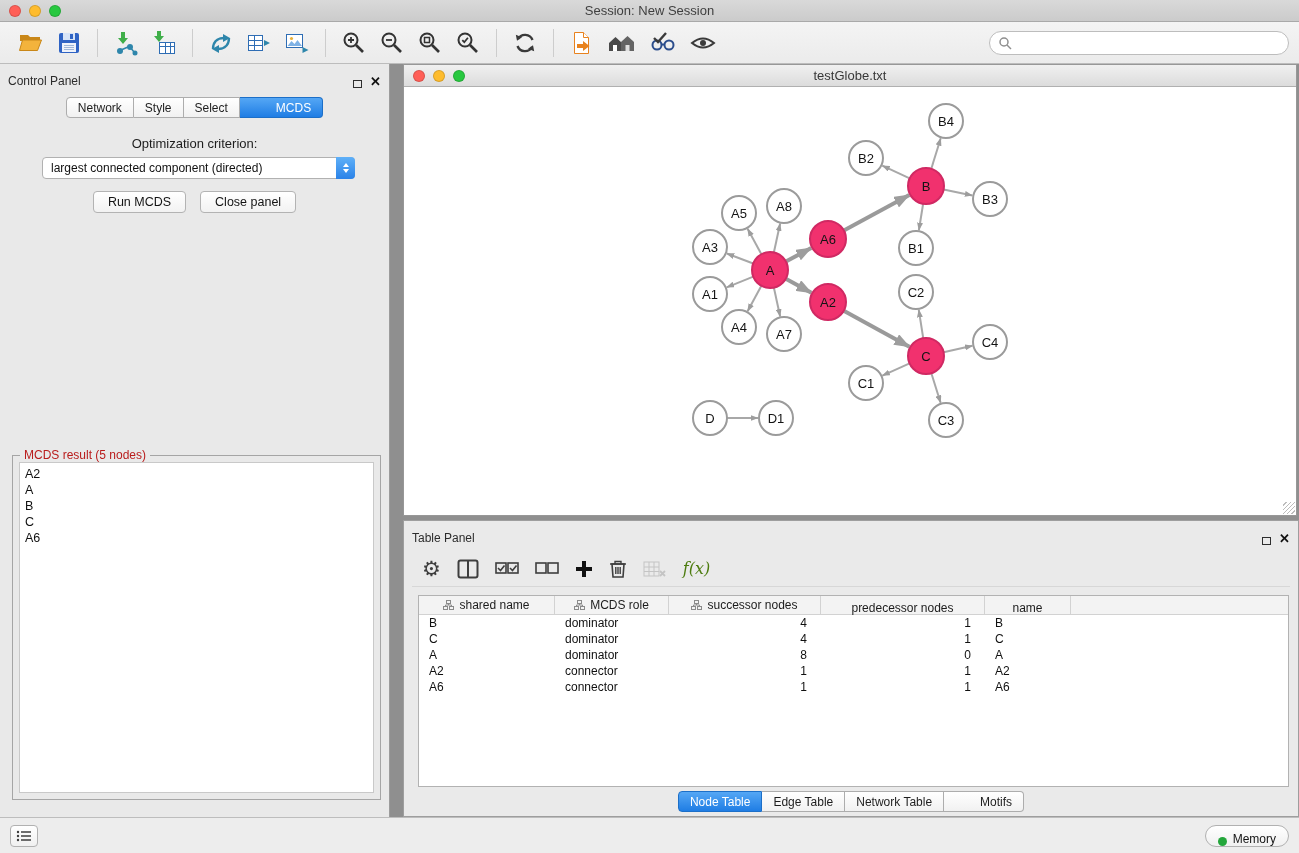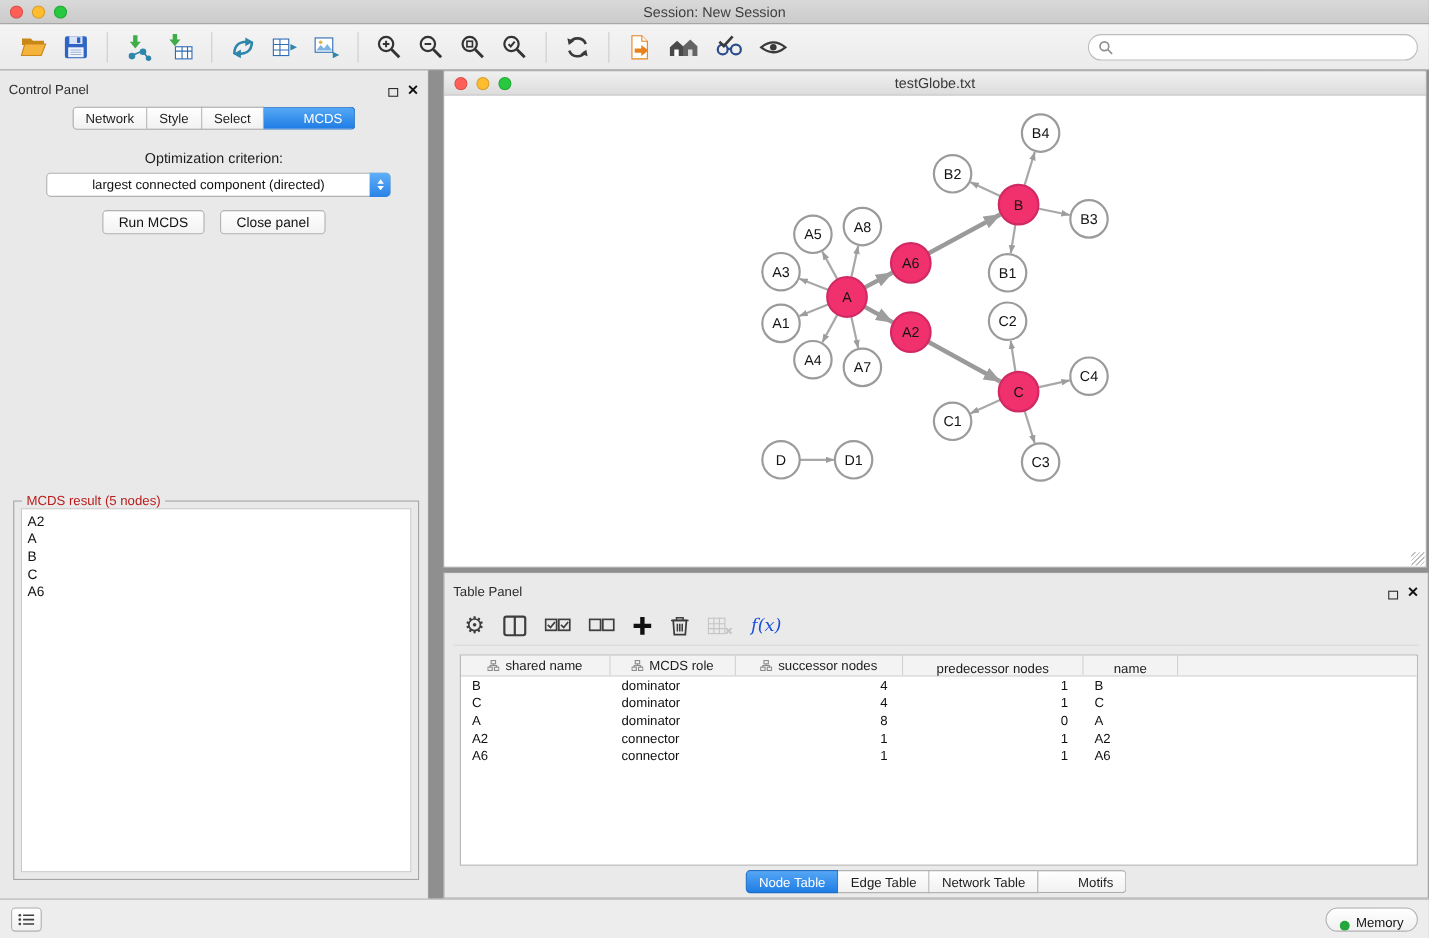--- a/index.html
+++ b/index.html
@@ -49,21 +49,21 @@
     border:1px solid #adadad; border-left:none; color:#1e1e1e; cursor:default; }
   .seg-btn:first-child { border-left:1px solid #adadad; border-radius:4px 0 0 4px; }
   .seg-btn:last-child { border-radius:0 4px 4px 0;padding-left:36px; }
   .seg-btn.active { background:linear-gradient(#55a7f5,#1f7de4); color:#fff; border-color:#1c6fc8; }
 
   .cp-tabs-row { position:absolute; top:33px; left:0; right:0; text-align:center; }
   .opt-label { position:absolute; top:72px; left:0; right:0; text-align:center;
     font-size:13px; color:#1d1d1d; }
   .dropdown { position:absolute; top:93px; left:42px; width:313px; height:22px;
     background:#fff; border:1px solid #b1b1b1; border-radius:4px; font-size:12px;
-    color:#111; line-height:20px; padding:0 26px 0 8px; cursor:default;text-align:center; }
+    color:#111; line-height:20px; padding:0 26px 0 8px; cursor:default; }
   .stepper { position:absolute; right:-1px; top:-1px; width:19px; height:22px;
     background:linear-gradient(#5fb0f8,#2a82e8); border-radius:0 4px 4px 0;
     display:flex; flex-direction:column; align-items:center; justify-content:center; gap:2px; }
   .stepper .tri { width:0; height:0; border-left:3.5px solid transparent; border-right:3.5px solid transparent; }
   .tri.up { border-bottom:4px solid #fff; }
   .tri.down { border-top:4px solid #fff; }
   .cp-buttons { position:absolute; top:127px; left:0; right:0; display:flex;
     justify-content:center; gap:14px; }
   .push-btn { appearance:none; font-family:"Liberation Sans",sans-serif; font-size:12.5px;
     height:22px; padding:0 14px; background:linear-gradient(#ffffff,#f2f2f2);
@@ -92,21 +92,21 @@
     background:repeating-linear-gradient(135deg,transparent 0 2px,#bdbdbd 2px 3px); }
 
   
   .table-panel { position:absolute; left:13px; right:0; top:456px; bottom:0;
     background:#eaeaea; border:1px solid #9e9e9e; }
   .tp-toolbar { position:absolute; top:30px; left:8px; right:8px; height:36px;
     display:flex; align-items:center; gap:16px; padding-left:10px;
     border-bottom:1px solid #d7d7d7; }
   .tp-btn { background:none; border:none; cursor:default; display:flex; align-items:center; }
   .gear-glyph { font-size:21px; color:#3e3e3e; line-height:1; }
-  .fx { font-family:"DejaVu Serif", serif; font-style:italic; font-size:16px; color:#1d4ed8; }
+  .fx { font-family:"DejaVu Serif", serif; font-style:italic; font-size:16px; color:#4d7c0f; }
 
   .table-wrap { position:absolute; left:14px; right:9px; top:74px; height:192px;
     background:#fff; border:1px solid #b2b2b2; overflow:hidden; }
   .thead { display:flex; height:19px; background:#f3f3f3; border-bottom:1px solid #d2d2d2; }
   .th { display:flex; align-items:center; justify-content:center; gap:5px;
     font-size:12px; color:#1c1c1c; border-right:1px solid #d2d2d2; cursor:default; }
   .th-fill { flex:1; }
   .tr { display:flex; height:16px; align-items:center; font-size:12px; color:#101010; }
   .td { padding:0 10px; white-space:nowrap; overflow:hidden; }
   .td.num { text-align:right; padding-right:14px; }

